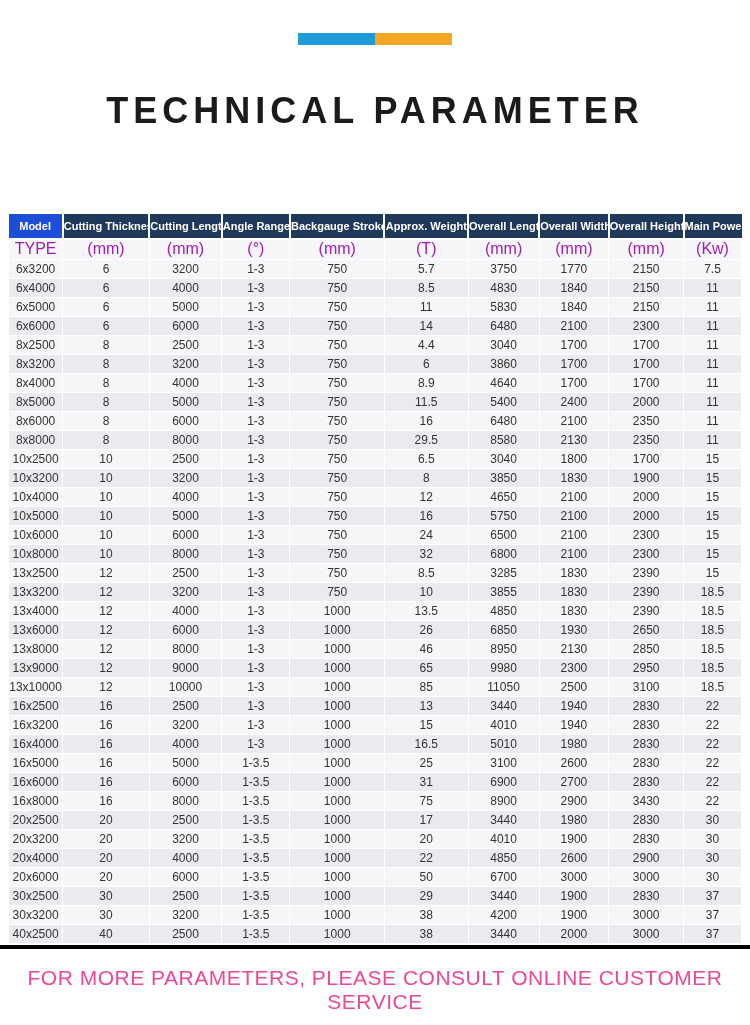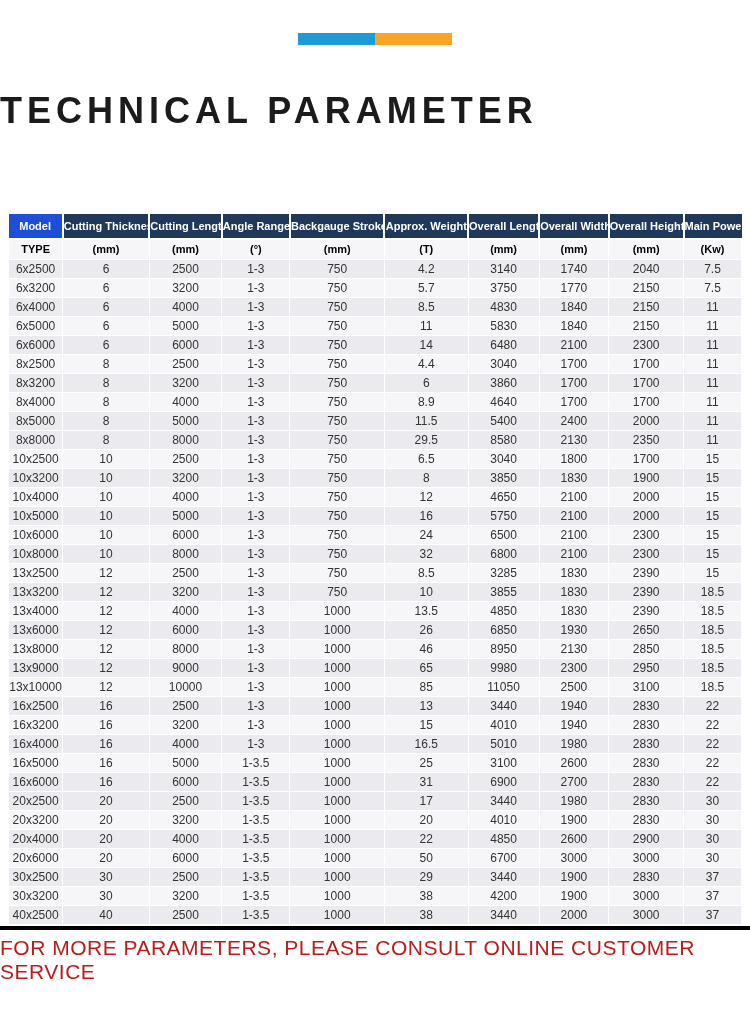--- a/index.html
+++ b/index.html
@@ -12,20 +12,21 @@
   }
   .accent-bar {
     margin: 33px auto 0 auto;
     width: 154px; height: 12px;
     display: flex;
   }
   .bar-blue  { flex: 1; height: 100%; }
   .bar-orange{ flex: 1; height: 100%; }
   .title {
     margin-top: 47px;
+    text-align: center;
     font-size: 36px;
     font-weight: 600;
     letter-spacing: 5px;
     color: #1b1b1b;
     line-height: 38px;
   }
   table {
     margin: 84px 8px 0 8px;
     width: 734px;
     border-collapse: collapse;
@@ -44,24 +45,23 @@
     font-size: 11px;
     font-weight: 700;
     height: 25px;
     border: 2px solid #ffffff;
     border-top: none;
   }
   thead th.col-head:first-child { border-left: none; }
   thead th.col-head:last-child  { border-right: none; }
   tr.units-row td {
     background: #f6f6f9;
-    color: #000000;
-    font-size: 11px;
+    color: #a21caf;
+    font-size: 16px;
     height: 20px;
-    font-weight: bold;
   }
   tbody td {
     font-size: 12px;
     color: #333333;
     height: 19px;
   }
   tbody tr.odd  td { background: #ebebef; }
   tbody tr.even td { background: #f6f6f9; }
   
   th:nth-child(1),  td:nth-child(1)  { width: 7.4%;  }
@@ -74,26 +74,26 @@
   th:nth-child(8),  td:nth-child(8)  { width: 9.5%;  }
   th:nth-child(9),  td:nth-child(9)  { width: 10.2%; }
   th:nth-child(10), td:nth-child(10) { width: 7.9%;  }
   .footer-rule {
     margin-top: 1px;
     width: 750px;
     height: 4px;
     background: #000000;
   }
   .footer-text {
-    margin-top: 6px;
-    text-align: left;
+    margin-top: 17px;
+    text-align: center;
     font-size: 21px;
     font-weight: 500;
     letter-spacing: 0.5px;
-    color: #b91c1c;
+    color: #ec4899;
   }
 </style>
 </head>
 <body>
 
 <div class="page">
 
   <div class="accent-bar">
     <span class="bar-blue" style="background: rgb(30, 155, 215);"></span>
     <span class="bar-orange" style="background: rgb(247, 165, 34);"></span>
@@ -122,32 +122,20 @@
           <td>(mm)</td>
           <td>(mm)</td>
           <td>(°)</td>
           <td>(mm)</td>
           <td>(T)</td>
           <td>(mm)</td>
           <td>(mm)</td>
           <td>(mm)</td>
           <td>(Kw)</td>
         </tr>
-    <tr class="odd">
-          <td>6x2500</td>
-          <td>6</td>
-          <td>2500</td>
-          <td>1-3</td>
-          <td>750</td>
-          <td>4.2</td>
-          <td>3140</td>
-          <td>1740</td>
-          <td>2040</td>
-          <td>7.5</td>
-        </tr>
         <tr class="even">
           <td>6x3200</td>
           <td>6</td>
           <td>3200</td>
           <td>1-3</td>
           <td>750</td>
           <td>5.7</td>
           <td>3750</td>
           <td>1770</td>
           <td>2150</td>
@@ -230,20 +218,32 @@
           <td>8</td>
           <td>5000</td>
           <td>1-3</td>
           <td>750</td>
           <td>11.5</td>
           <td>5400</td>
           <td>2400</td>
           <td>2000</td>
           <td>11</td>
         </tr>
+        <tr class="even">
+          <td>8x6000</td>
+          <td>8</td>
+          <td>6000</td>
+          <td>1-3</td>
+          <td>750</td>
+          <td>16</td>
+          <td>6480</td>
+          <td>2100</td>
+          <td>2350</td>
+          <td>11</td>
+        </tr>
         <tr class="odd">
           <td>8x8000</td>
           <td>8</td>
           <td>8000</td>
           <td>1-3</td>
           <td>750</td>
           <td>29.5</td>
           <td>8580</td>
           <td>2130</td>
           <td>2350</td>
@@ -458,20 +458,32 @@
           <td>16</td>
           <td>6000</td>
           <td>1-3.5</td>
           <td>1000</td>
           <td>31</td>
           <td>6900</td>
           <td>2700</td>
           <td>2830</td>
           <td>22</td>
         </tr>
+        <tr class="even">
+          <td>16x8000</td>
+          <td>16</td>
+          <td>8000</td>
+          <td>1-3.5</td>
+          <td>1000</td>
+          <td>75</td>
+          <td>8900</td>
+          <td>2900</td>
+          <td>3430</td>
+          <td>22</td>
+        </tr>
         <tr class="odd">
           <td>20x2500</td>
           <td>20</td>
           <td>2500</td>
           <td>1-3.5</td>
           <td>1000</td>
           <td>17</td>
           <td>3440</td>
           <td>1980</td>
           <td>2830</td>

